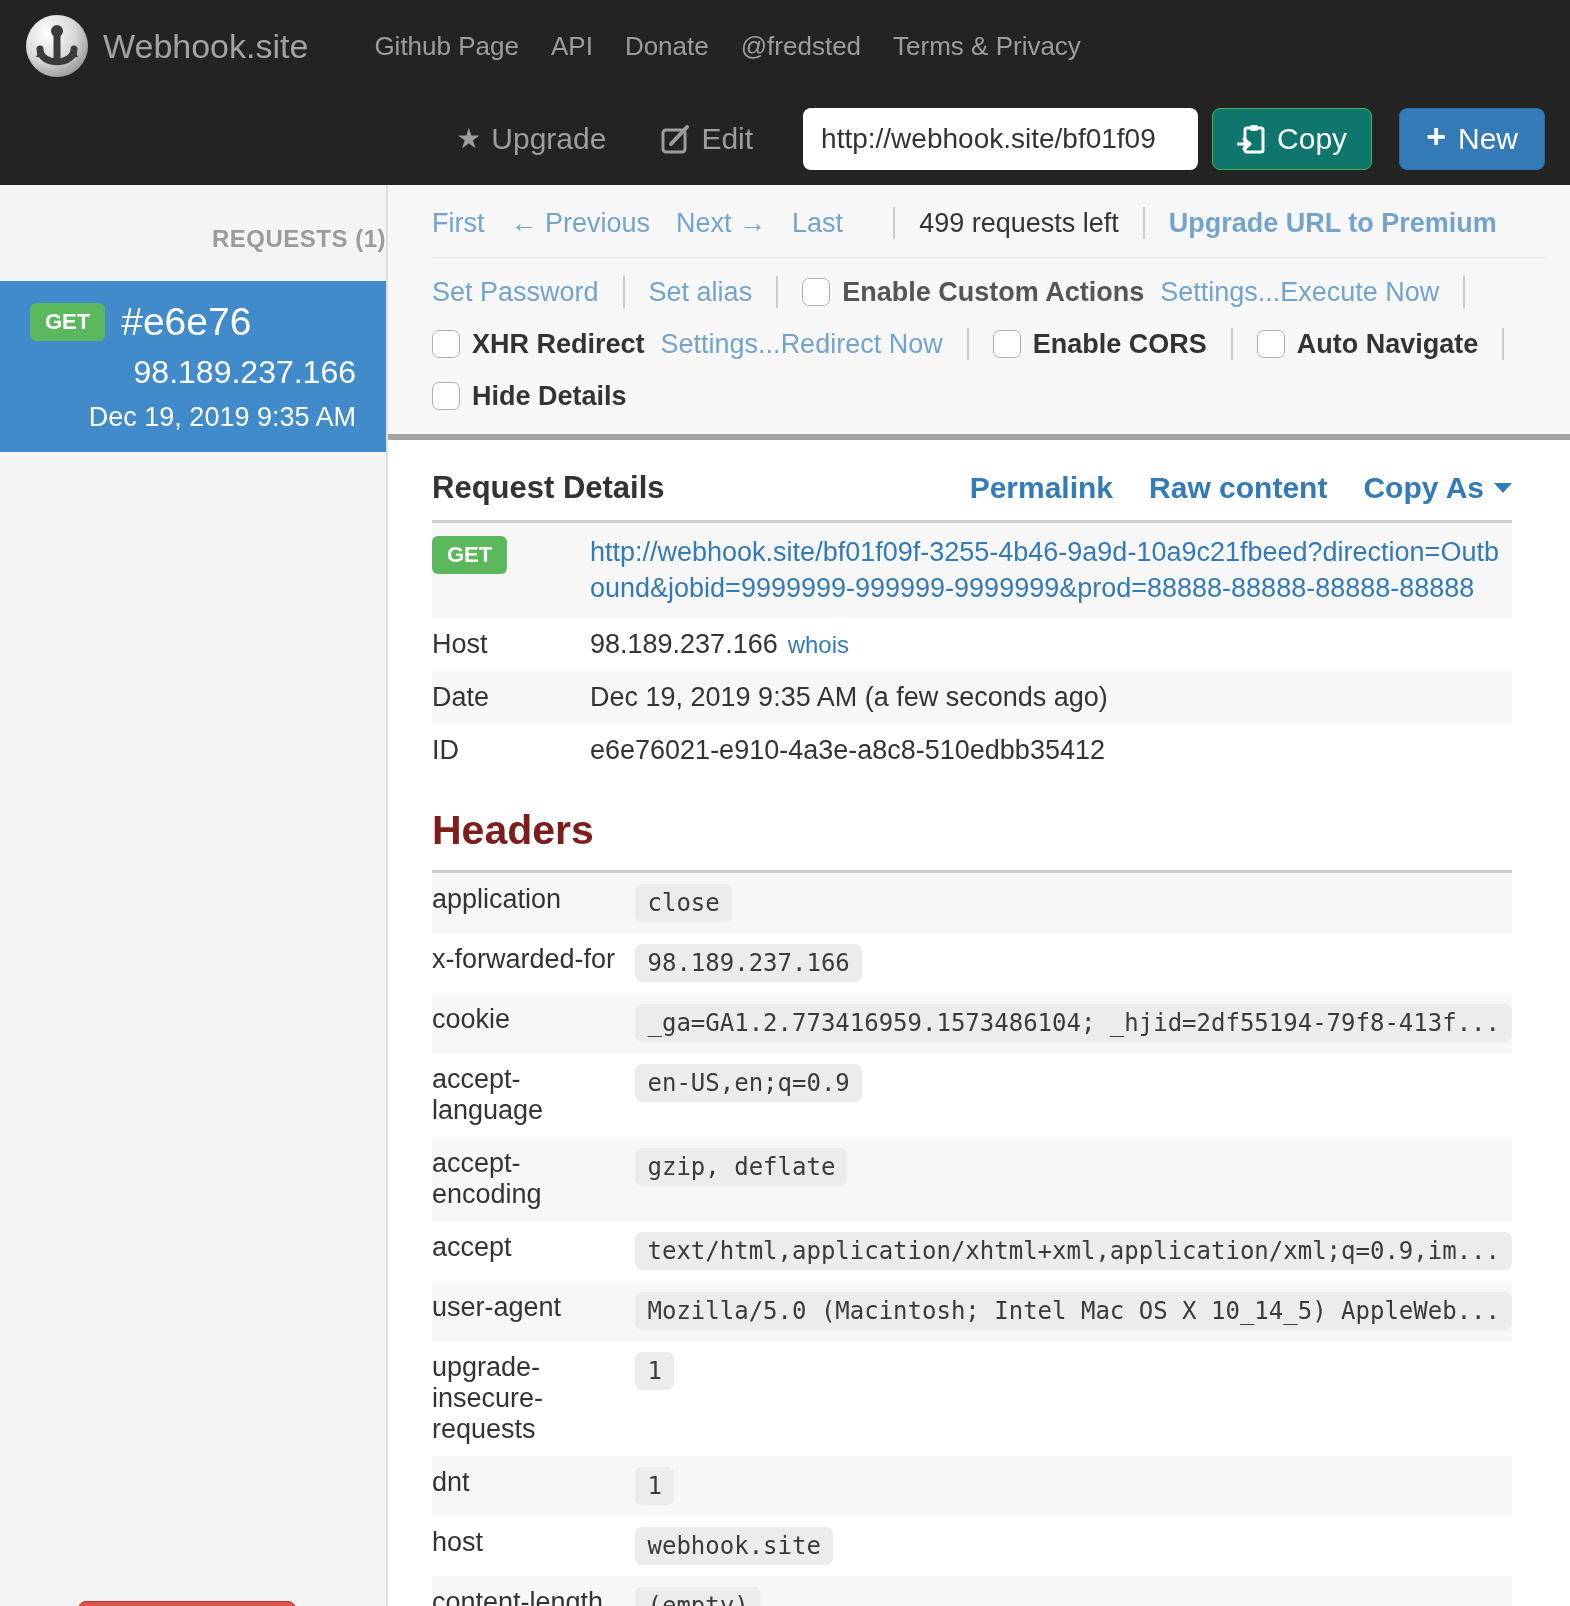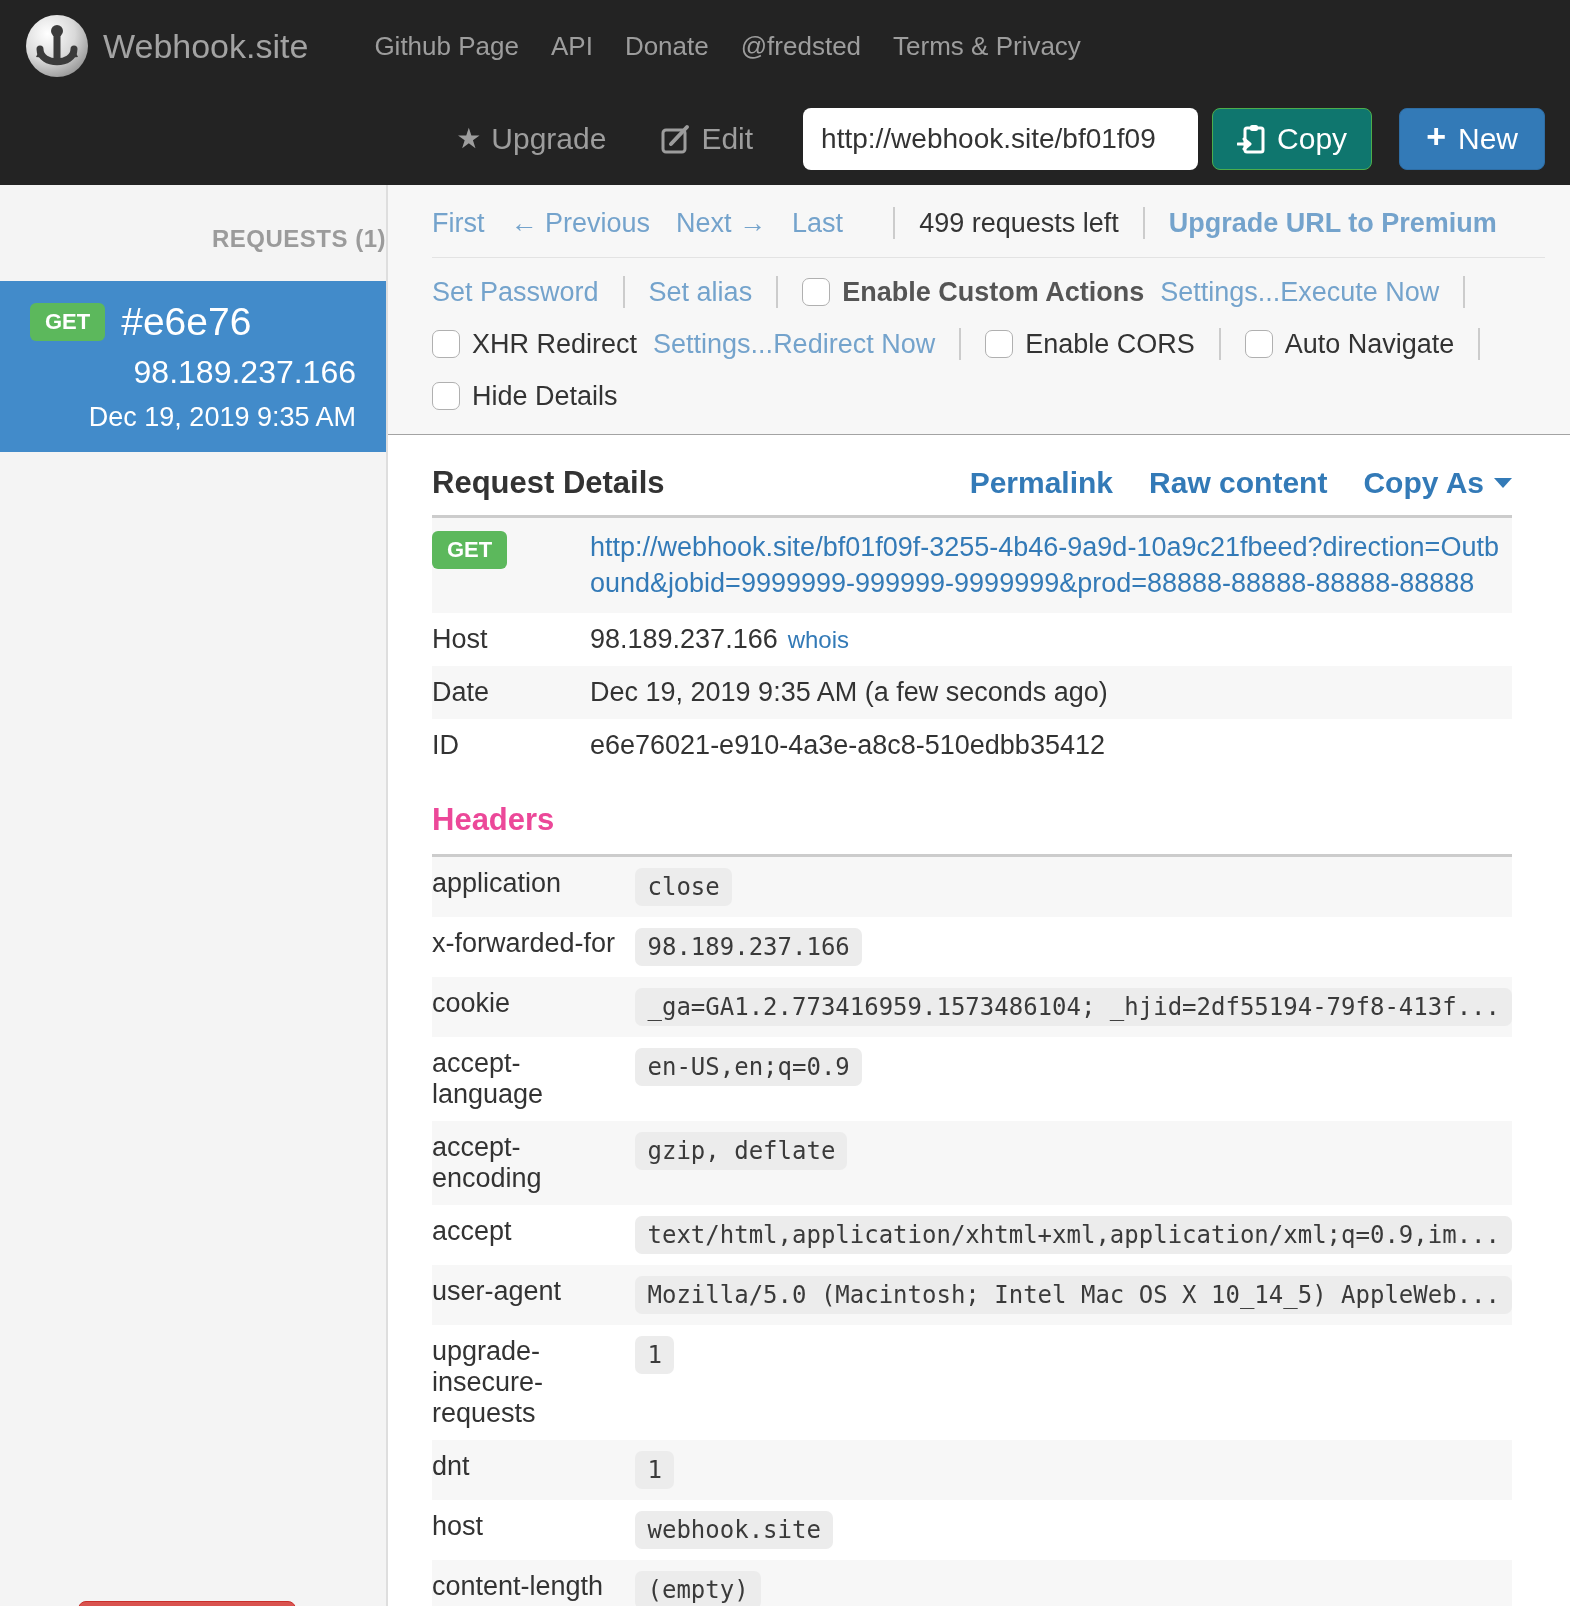--- a/index.html
+++ b/index.html
@@ -49,46 +49,46 @@
     padding: 6px 15px; border-radius: 6px; display: inline-block; }
   .request-id { font-size: 39px; margin-left: 16px; }
   .request-ip { font-size: 32px; margin-top: 10px; }
   .request-date { font-size: 27px; margin-top: 11px; }
   .delete-peek { position: absolute; left: 78px; top: 1416px; width: 218px; height: 60px;
     background: #d9534f; border: 1px solid #c9302c; border-radius: 8px; cursor: pointer; }
 
   .main { flex: 1; background: #fff; overflow: hidden; }
 
   
-  .controls { background: #f7f7f7; border-bottom: 1px solid #a3a3a3; padding: 22px 25px 18px 44px; }
+  .controls { background: #f7f7f7; border-bottom: 6px solid #a3a3a3; padding: 22px 25px 18px 44px; }
   .pag-row { display: flex; align-items: center; font-size: 27px; }
   .pag-row a { color: #74a3cc; margin-right: 26px; }
   .requests-left { color: #333; }
   .link-strong { color: #337ab7; font-weight: bold; }
   .vsep { display: inline-block; width: 2px; height: 32px; background: #ccc;
     margin: 0 24px; vertical-align: middle; flex: none; }
   .controls hr { border: none; border-top: 1px solid #e3e3e3; margin: 18px 0 14px; }
   .act-row { display: flex; align-items: center; font-size: 27px; margin-top: 12px; min-height: 40px; }
   .act-row a { color: #74a3cc; }
-  .act-row .lbl-strong { font-weight: normal; color: #333; }
+  .act-row .lbl-strong { font-weight: bold; color: #333; }
   .act-row .lbl-dim { font-weight: bold; color: #555; }
   .chk { width: 28px; height: 28px; background: #fff; border: 1px solid #b0b0b0;
     border-radius: 7px; display: inline-block; margin-right: 12px; flex: none; cursor: pointer; }
   .gap-s { margin-right: 16px; } .gap-m { }
 
   
   .details { padding: 30px 58px 30px 44px; }
   .details-header { display: flex; align-items: baseline; }
   .details-header h2 { font-size: 31px; color: #333; }
   .details-links { margin-left: auto; display: flex; align-items: center; }
   .details-links a { color: #337ab7; font-weight: bold; font-size: 30px; margin-left: 36px;
     display: inline-flex; align-items: center; }
   .caret { display: inline-block; width: 0; height: 0; border-left: 9px solid transparent;
     border-right: 9px solid transparent; border-top: 10px solid #337ab7; margin-left: 10px; }
-  h2.section { font-size: 31px; color: #ec4899; margin: 30px 0 16px; }
+  h2.section { font-size: 41px; color: #7f1d1d; margin: 30px 0 16px; }
 
   table.kv { width: 100%; border-collapse: collapse; border-top: 3px solid #ccc; margin-top: 14px; }
   table.kv td { font-size: 27px; color: #333; padding: 11px 0; vertical-align: top; }
   table.kv td.k { padding-right: 14px; }
   .t-details td.k { width: 158px; }
   .t-keyval td.k { width: 270px; }
   .t-details tr:nth-child(odd) { background: #f7f7f7; }
   .t-headers tr:nth-child(odd) { background: #f7f7f7; }
   .url-link { color: #337ab7; word-break: break-all; line-height: 1.35; display: inline-block;
     padding-right: 2px; }

